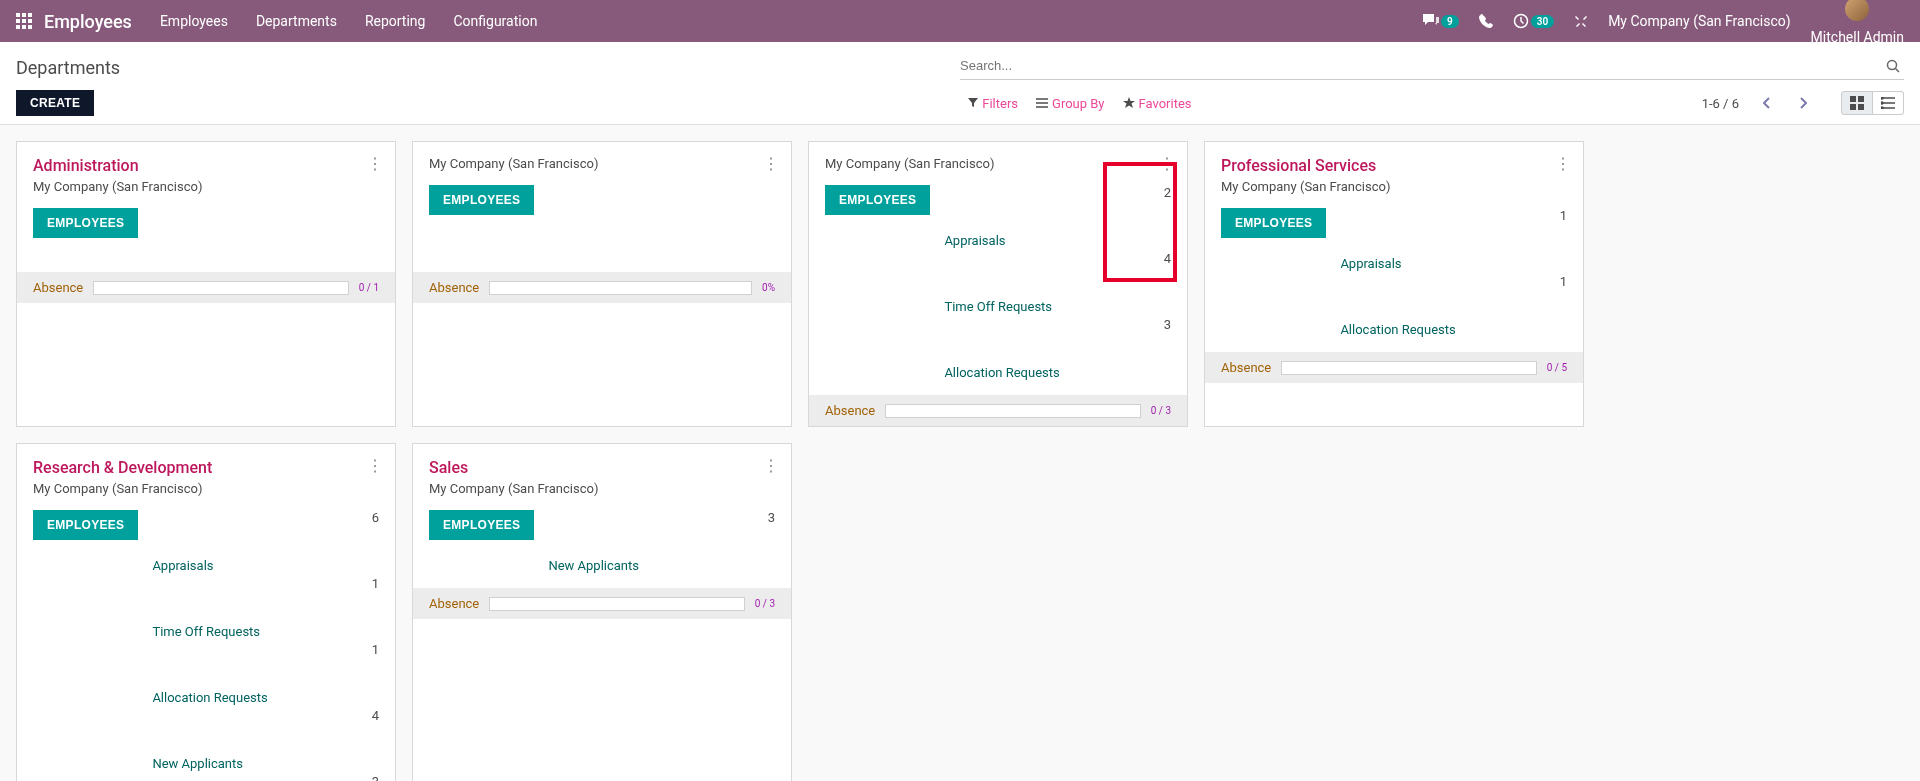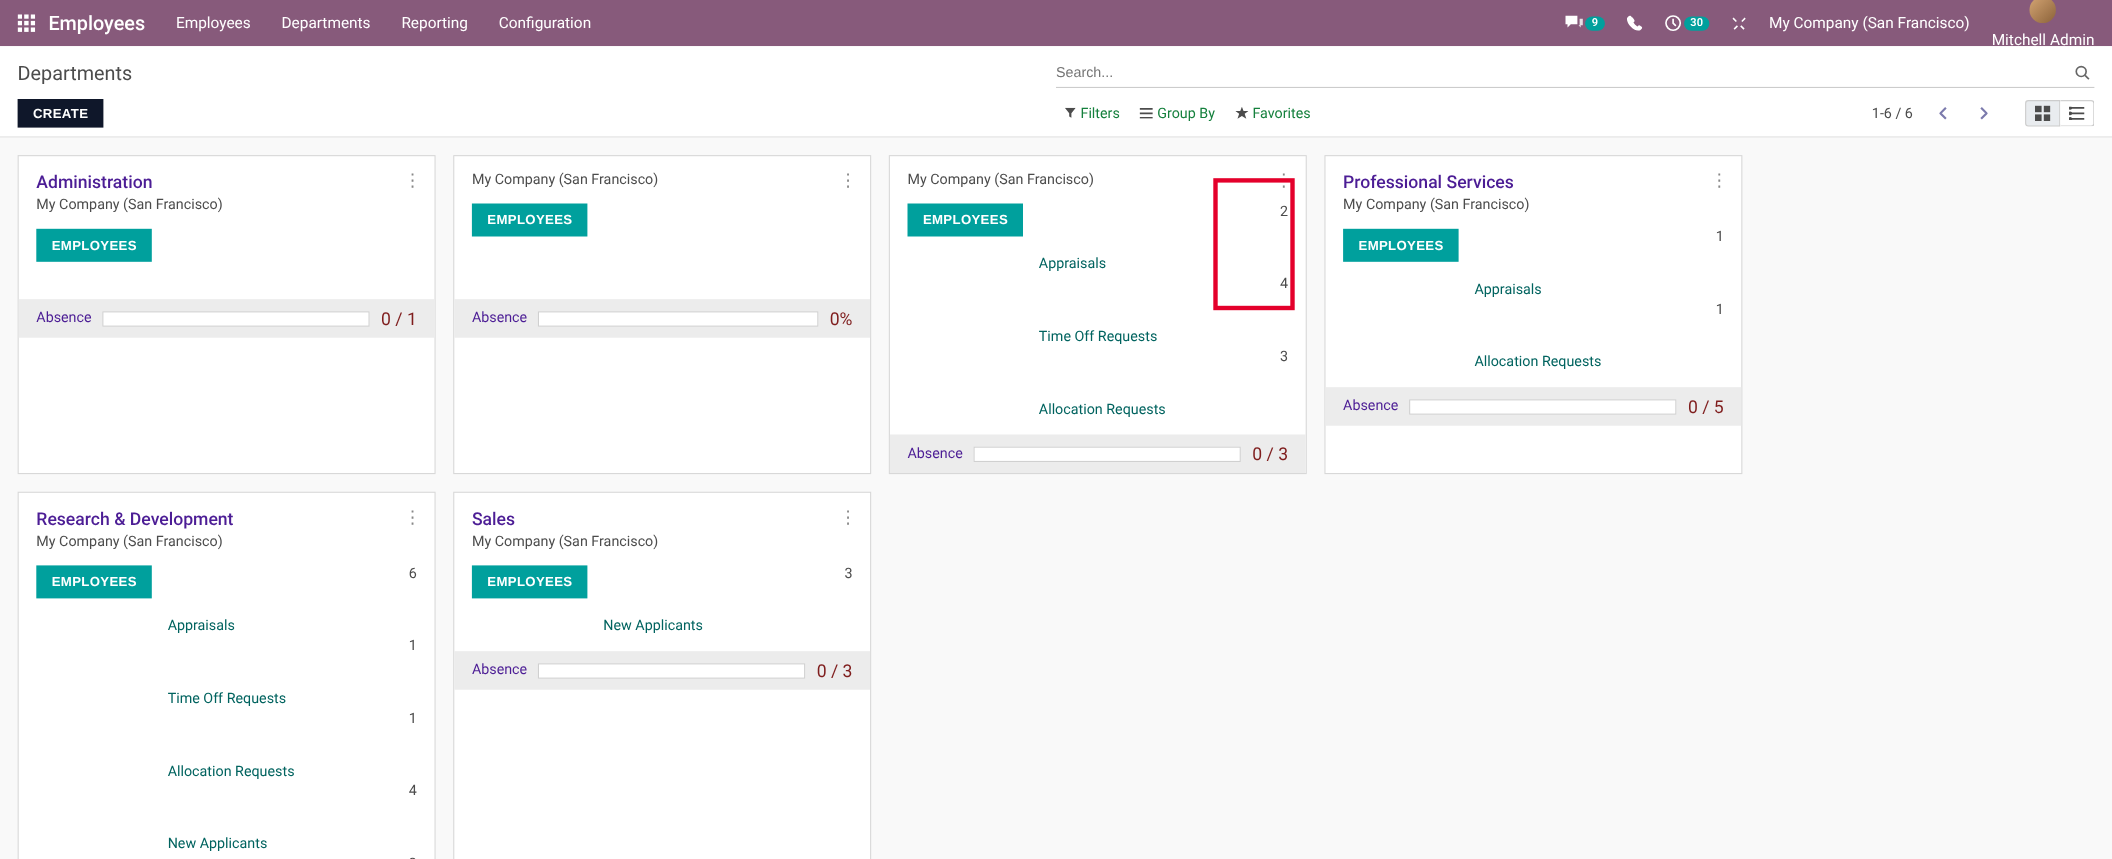--- a/index.html
+++ b/index.html
@@ -22,48 +22,48 @@
   
   .subheader { background: #fff; border-bottom: 1px solid #e0e0e0; padding: 12px 16px 8px; }
   .subheader-top { display: flex; align-items: center; }
   .breadcrumb { font-size: 18px; color: #4c4c4c; }
   .search-wrap { margin-left: auto; width: 50%; border-bottom: 1px solid #ccc; display: flex; align-items: center; padding-bottom: 2px; }
   .search-input { border: none; outline: none; width: 100%; font-size: 13px; padding: 4px 0; color: #666; }
   .search-icon { cursor: pointer; padding: 0 4px; }
   .subheader-bottom { display: flex; align-items: center; margin-top: 10px; }
   .btn-create { background: #0f172a; color: #fff; border: none; padding: 6px 14px; font-size: 12px; font-weight: 600; cursor: pointer; letter-spacing: 0.3px; }
   .filter-group { margin-left: auto; display: flex; gap: 18px; align-items: center; }
-  .filter-item { cursor: pointer; display: flex; align-items: center; gap: 4px; font-size: 13px; color: #15803d; }
+  .filter-item { cursor: pointer; display: flex; align-items: center; gap: 4px; font-size: 13px; color: #ec4899; }
   .pager-group { margin-left: auto; display: flex; align-items: center; gap: 20px; }
   .pager-text { font-size: 13px; color: #4c4c4c; }
   .pager-btn { cursor: pointer; padding: 4px; color: #00a09d; font-size: 16px; }
   .view-switch { display: flex; margin-left: 10px; }
   .view-btn { border: 1px solid #ccc; padding: 4px 8px; cursor: pointer; background: #fff; display: flex; align-items: center; }
   .view-btn.active { background: #e9ecef; }
   .view-btn:first-child { border-radius: 3px 0 0 3px; }
   .view-btn:last-child { border-radius: 0 3px 3px 0; border-left: none; }
 
   
   .kanban { padding: 16px; display: flex; flex-wrap: wrap; gap: 16px; align-content: flex-start; }
   .card { background: #fff; border: 1px solid #d8d8d8; width: 380px; position: relative; }
   .card-body { padding: 14px 16px 12px; position: relative; min-height: 130px; }
   .card-menu { position: absolute; top: 12px; right: 12px; cursor: pointer; color: #888; font-size: 16px; }
-  .card-title { color: #4c1d95; font-size: 16px; font-weight: 500; margin-bottom: 4px; cursor: pointer; }
+  .card-title { color: #be185d; font-size: 16px; font-weight: 500; margin-bottom: 4px; cursor: pointer; }
   .card-company { color: #4c4c4c; font-size: 13px; margin-bottom: 14px; }
   .card-row { display: flex; gap: 14px; align-items: flex-start; }
   .btn-employees { background: #00a09d; color: #fff; border: none; padding: 8px 14px; font-size: 12px; font-weight: 600; cursor: pointer; letter-spacing: 0.3px; }
   .stats { flex: 1; }
   .stat-row { display: flex; justify-content: space-between; margin-bottom: 3px; }
   .stat-label { color: #00635f; cursor: pointer; font-size: 13px; margin-top: 48px; }
   .stat-val { color: #4c4c4c; font-size: 13px; }
   .card-footer { background: #ececec; padding: 8px 16px; display: flex; align-items: center; gap: 10px; }
-  .absence-label { color: #4c1d95; font-size: 13px; cursor: pointer; text-align: center; }
+  .absence-label { color: #a16207; font-size: 13px; cursor: pointer; text-align: center; }
   .progress { flex: 1; height: 14px; background: #fff; border: 1px solid #d0d0d0; position: relative; }
   .progress-fill { height: 100%; background: #00a09d; }
-  .absence-val { font-size: 16px; color: #7f1d1d; white-space: nowrap; }
+  .absence-val { font-size: 10px; color: #a21caf; white-space: nowrap; }
 
   .highlight-box { position: absolute; border: 4px solid #e4002b; pointer-events: none; }
 
   svg { display: block; }
 </style>
 </head>
 <body>
 
 <div class="topbar">
   <span class="apps-icon">

